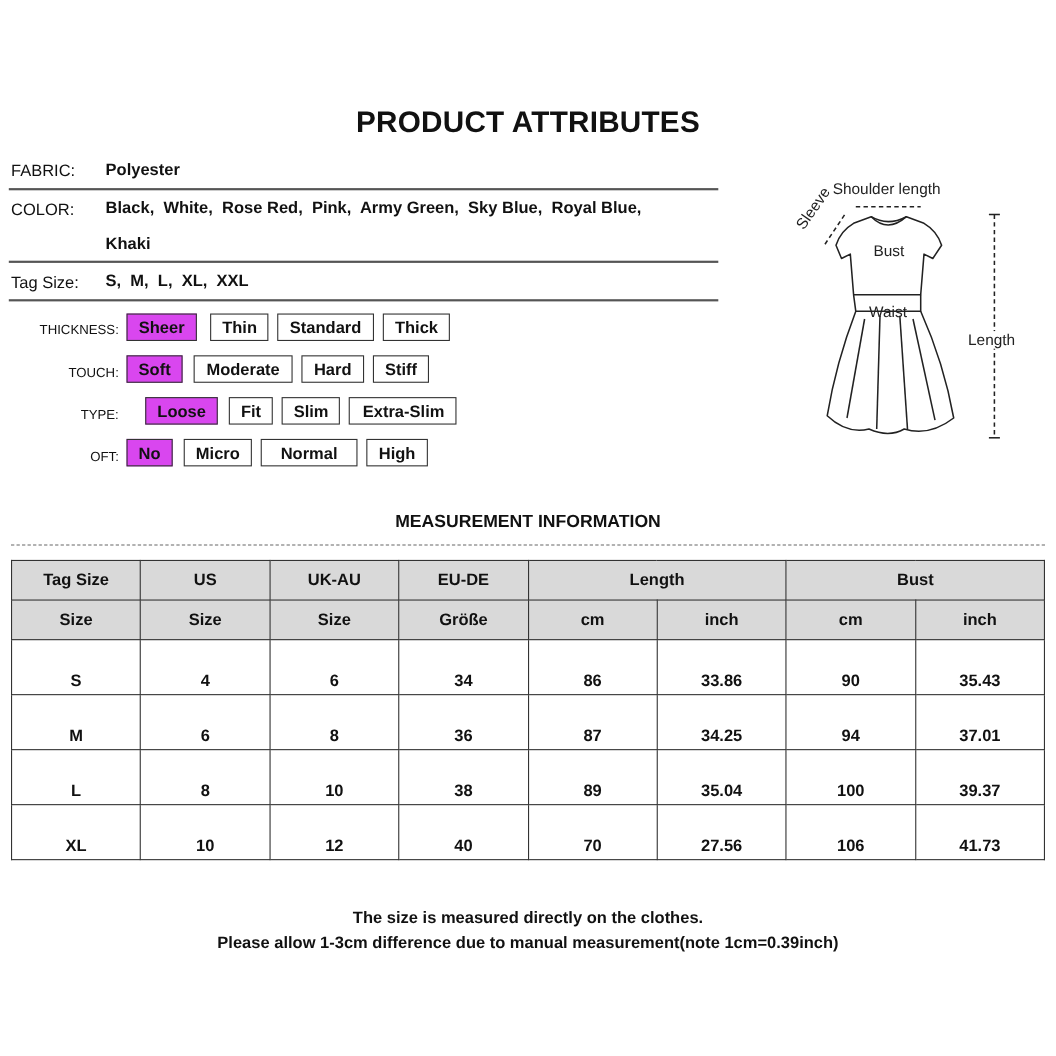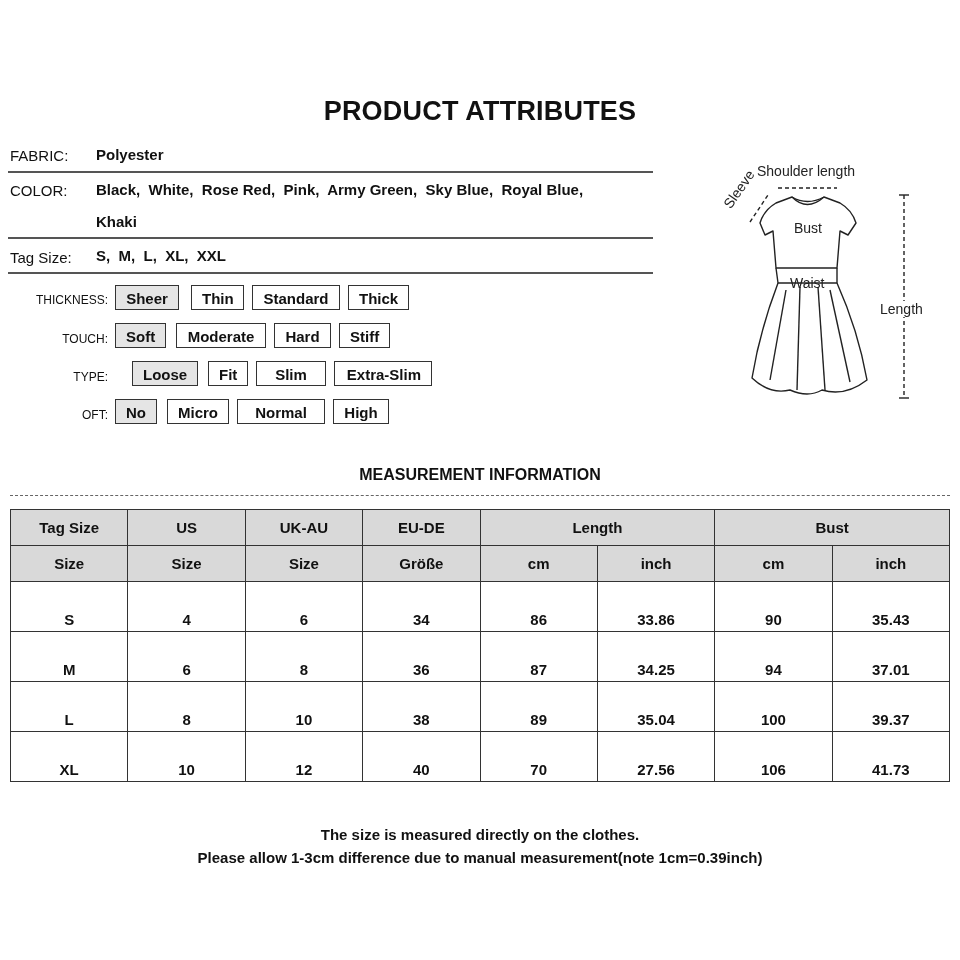--- a/index.html
+++ b/index.html
@@ -5,21 +5,21 @@
   html,body{margin:0;padding:0;background:#fff;}
   body{width:960px;height:960px;position:relative;overflow:hidden;font-family:"Liberation Sans",sans-serif;color:#111;}
   .abs{position:absolute;}
   .title{left:0;width:960px;top:96px;text-align:center;font-size:27px;font-weight:bold;letter-spacing:0.2px;}
   .attr-label{font-size:15px;}
   .attr-val{font-size:15px;font-weight:bold;}
   .hline{height:2px;background:#555;left:8px;width:645px;}
   .row-label{font-size:12px;text-align:right;width:96px;left:12px;}
   .chips{display:flex;gap:8px;}
   .chip{border:1.5px solid #333;background:#fff;font-size:15px;font-weight:bold;height:25px;line-height:25px;padding:0 10px;box-sizing:border-box;white-space:nowrap;}
-  .chip.sel{background:#e5e5e5;}
+  .chip.sel{background:#d946ef;}
   .mi-title{left:0;width:960px;top:466px;text-align:center;font-size:16px;font-weight:bold;}
   .dash{left:10px;width:940px;top:495px;border-top:1.5px dashed #666;height:0;}
   table.m{position:absolute;left:10px;top:509px;width:940px;border-collapse:collapse;table-layout:fixed;}
   table.m td{border:1.5px solid #333;text-align:center;font-size:15px;font-weight:bold;padding:0;}
   table.m tr.h td{background:#d9d9d9;height:35px;}
   table.m tr.d td{height:46px;vertical-align:bottom;padding-bottom:3px;}
   .note{left:0;width:960px;text-align:center;font-size:15px;font-weight:bold;}
   .diag-text{font-size:14px;color:#222;}
 </style>
 </head>
@@ -53,21 +53,21 @@
   <div class="chip sel" style="width:51px;text-align:center;">Soft</div>
   <div class="chip" style="width:90px;text-align:center;margin-left:2px;">Moderate</div>
   <div class="chip" style="width:57px;text-align:center;">Hard</div>
   <div class="chip" style="width:51px;text-align:center;">Stiff</div>
 </div>
 
 <div class="abs row-label" style="top:370px;">TYPE:</div>
 <div class="abs chips" style="left:132px;top:361px;">
   <div class="chip sel" style="width:66px;text-align:center;">Loose</div>
   <div class="chip" style="width:40px;text-align:center;margin-left:2px;">Fit</div>
-  <div class="chip" style="width:70px;text-align:center;">Slim</div>
+  <div class="chip" style="width:53px;text-align:center;">Slim</div>
   <div class="chip" style="width:98px;text-align:right;">Extra-Slim</div>
 </div>
 
 <div class="abs row-label" style="top:408px;">OFT:</div>
 <div class="abs chips" style="left:115px;top:399px;">
   <div class="chip sel" style="width:42px;text-align:center;">No</div>
   <div class="chip" style="width:62px;text-align:center;margin-left:2px;">Micro</div>
   <div class="chip" style="width:88px;text-align:center;">Normal</div>
   <div class="chip" style="width:56px;text-align:center;">High</div>
 </div>

